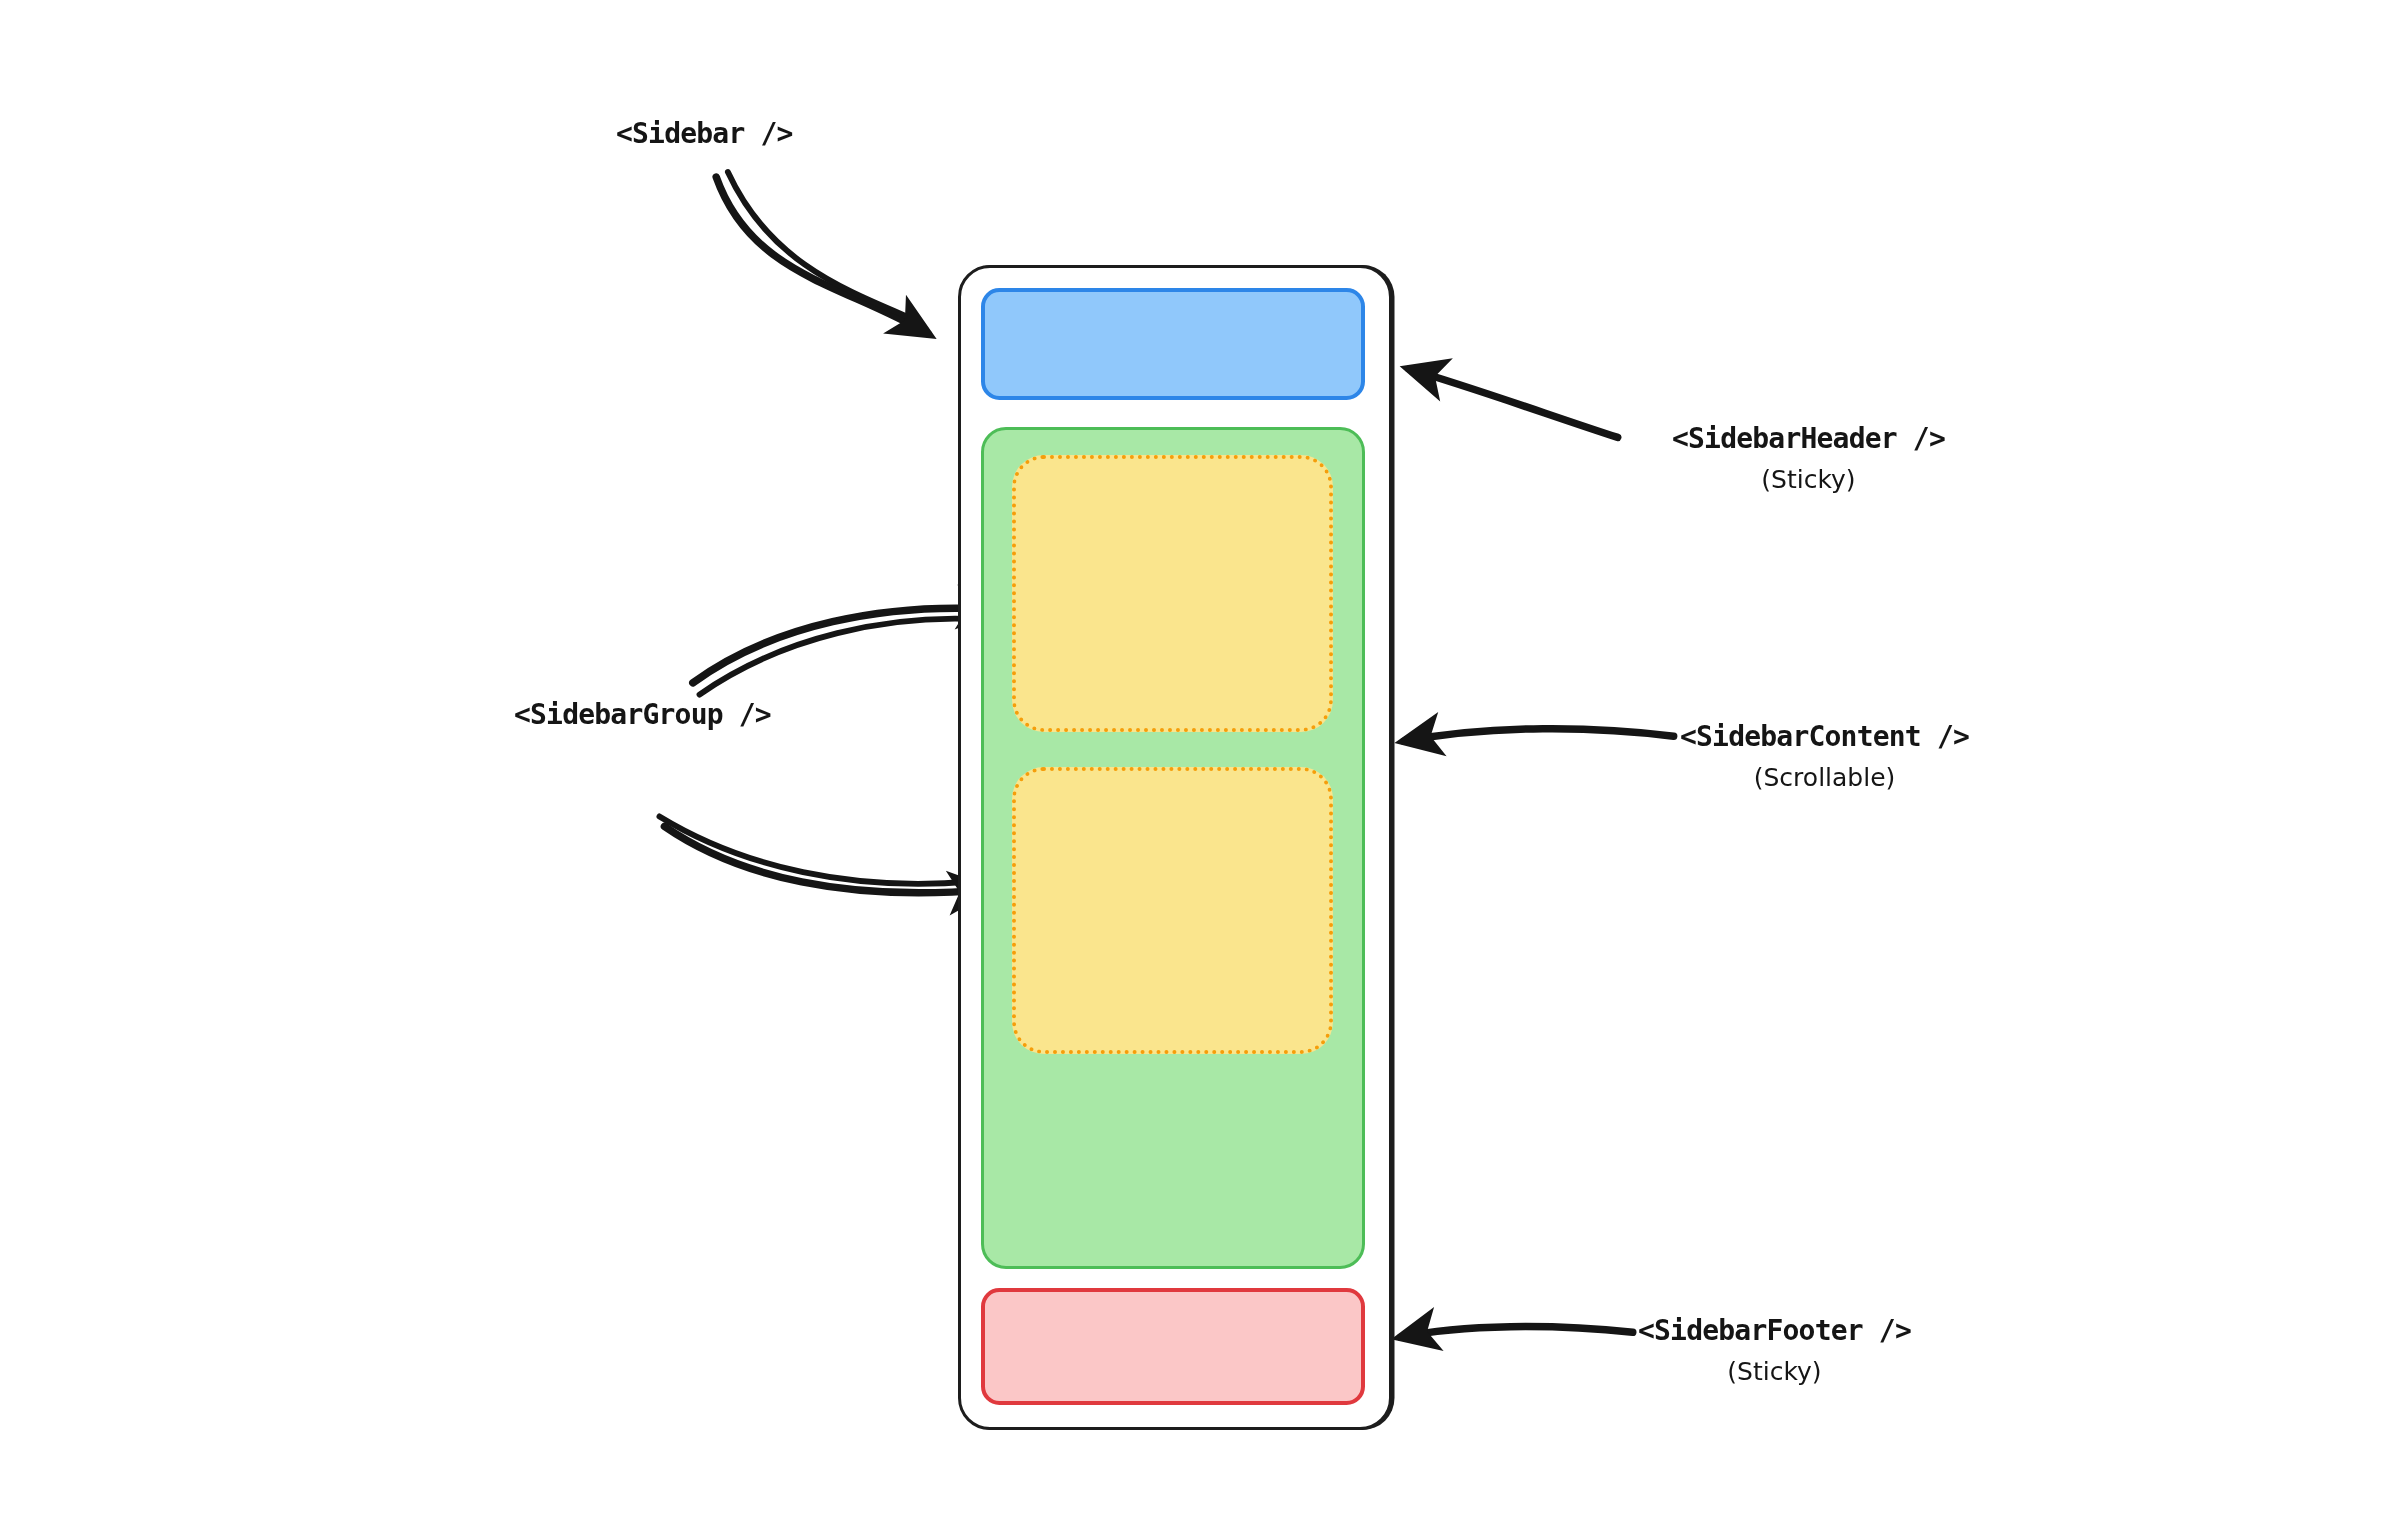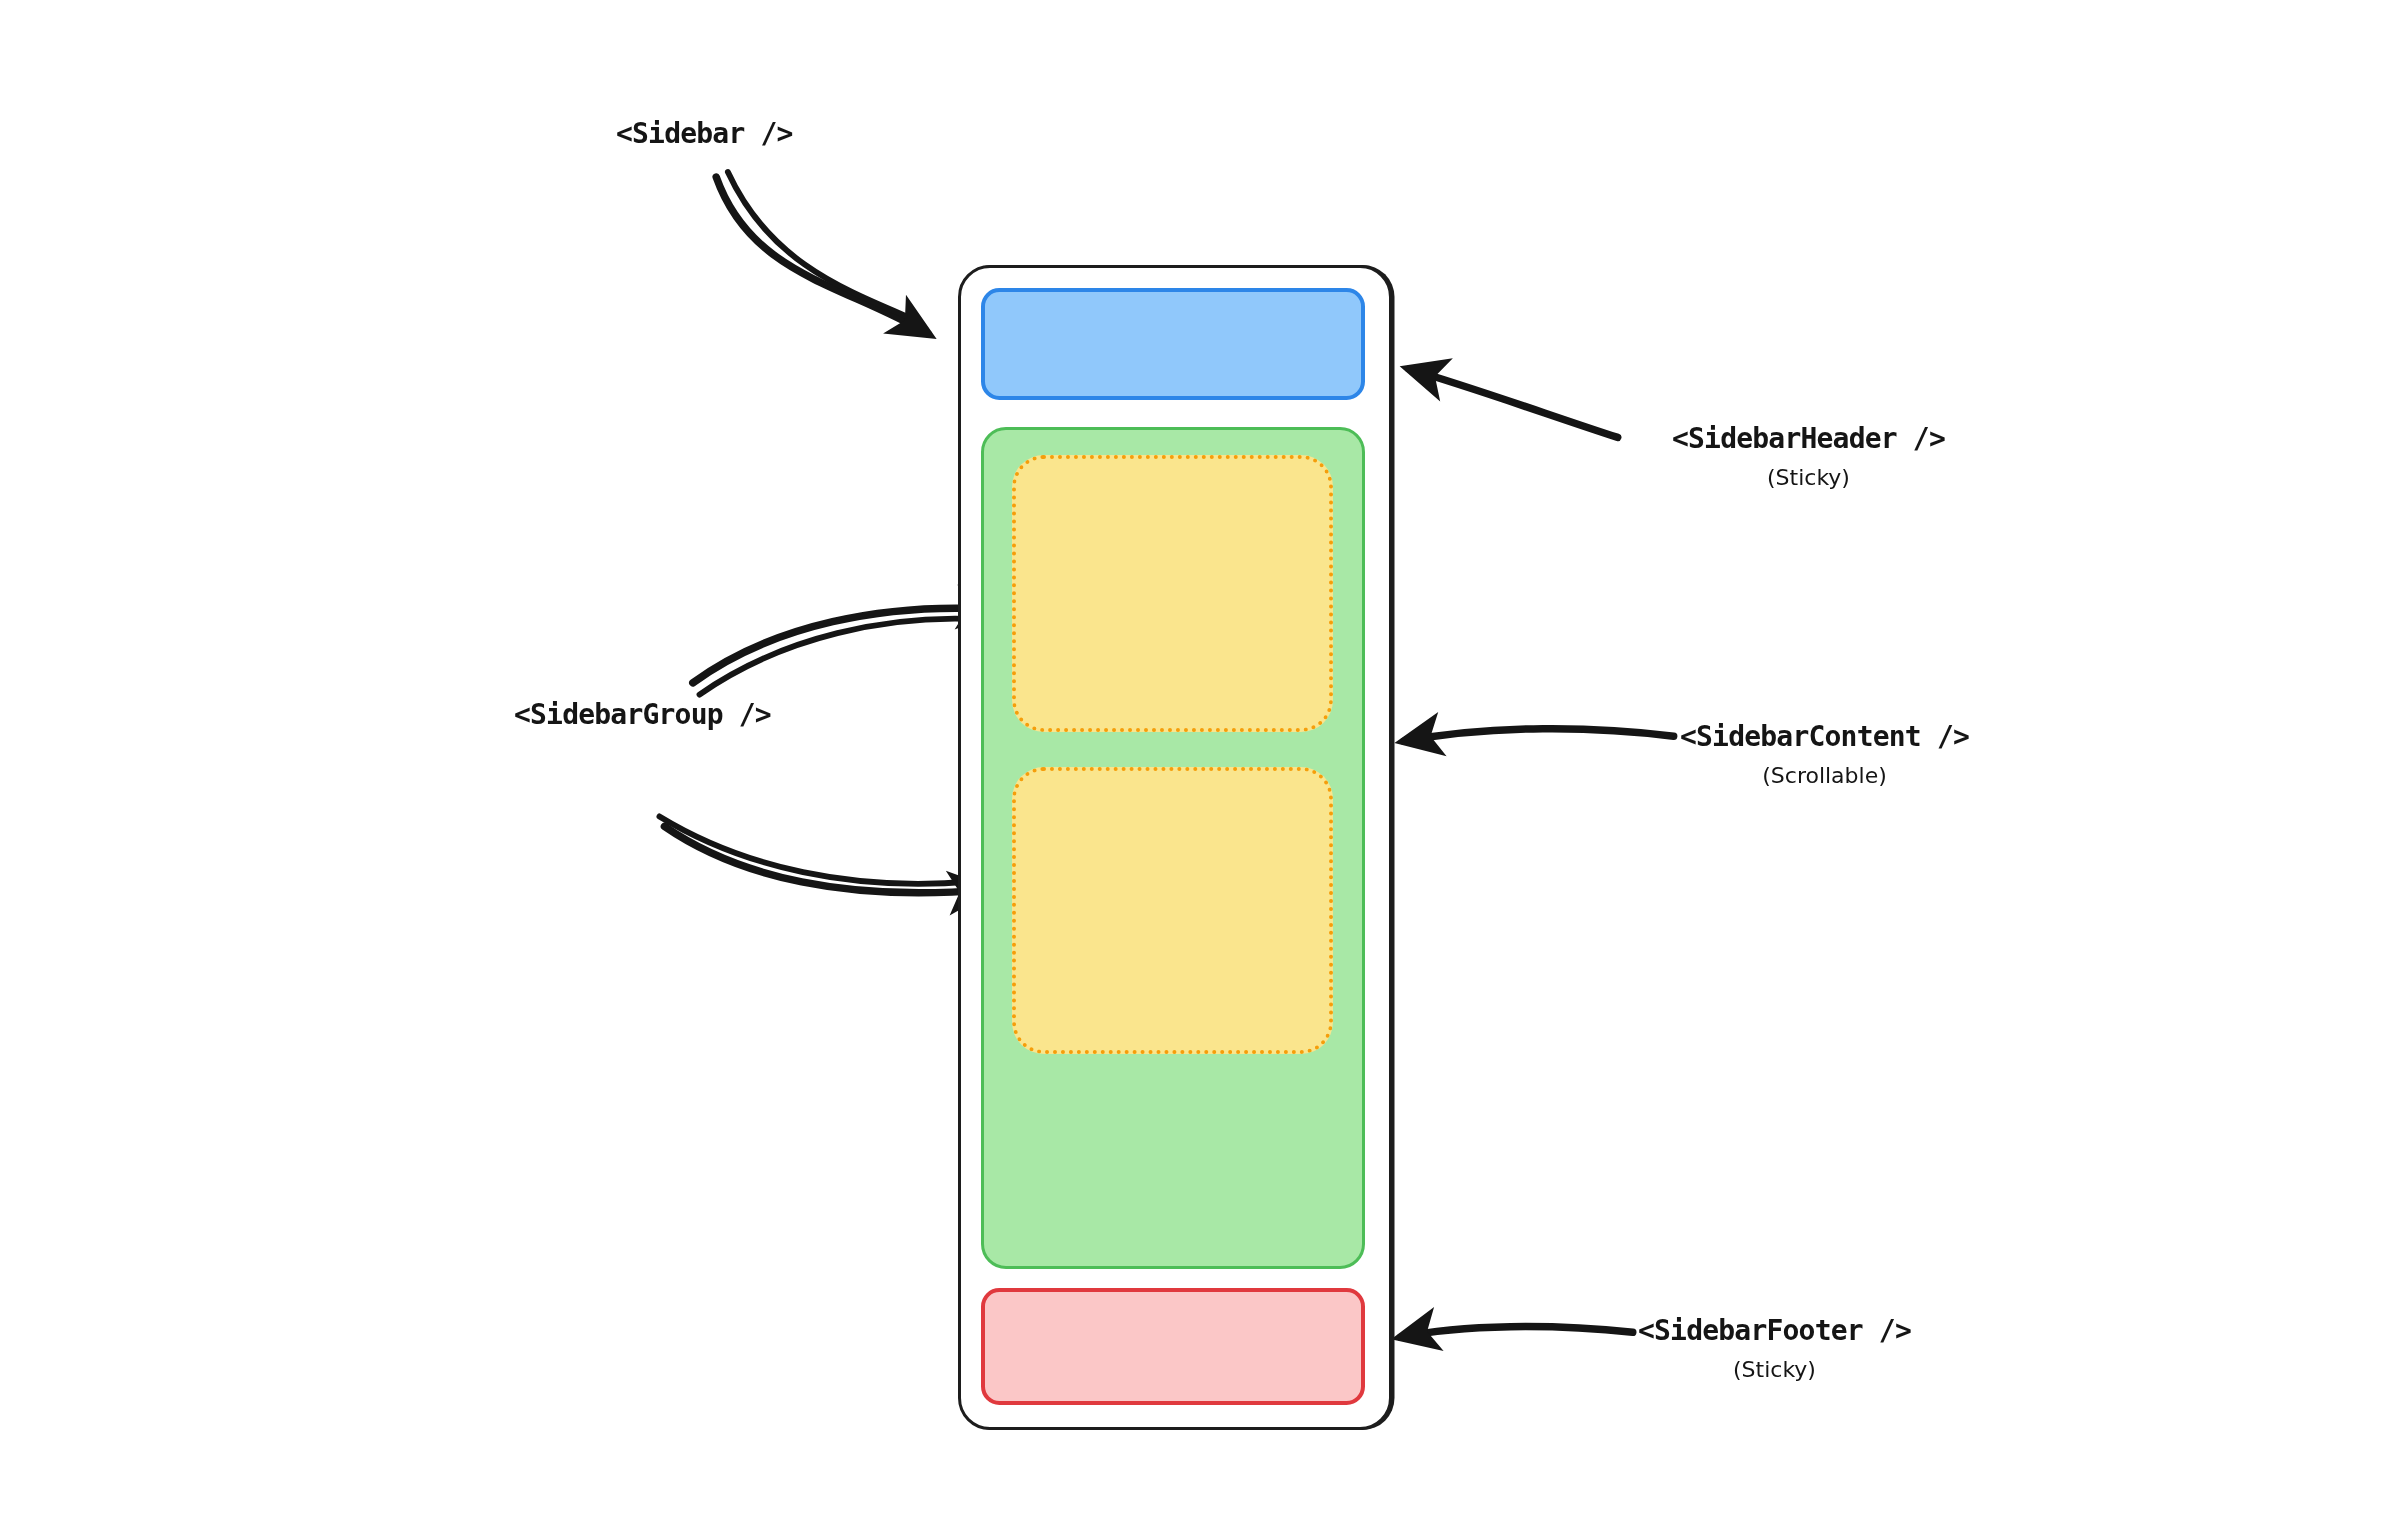--- a/index.html
+++ b/index.html
@@ -97,21 +97,21 @@
   }
   .label .code {
     font-family: "DejaVu Sans Mono", monospace;
     font-weight: bold;
     font-size: 28px;
     letter-spacing: -0.8px;
   }
   .label .sub {
     font-family: "DejaVu Sans", sans-serif;
     font-weight: normal;
-    font-size: 22px;
+    font-size: 25px;
     margin-top: 10px;
   }
   .label-sidebar  { left: 616px;  top: 117px; justify-content: center;  }
   .label-header   { left: 1628px; top: 422px; margin-left: 44px;  }
   .label-group    { left: 514px;  top: 698px;  }
   .label-content  { left: 1680px; top: 720px;  }
   .label-footer   { left: 1638px; top: 1314px; }
 </style>
 </head>
 <body>

